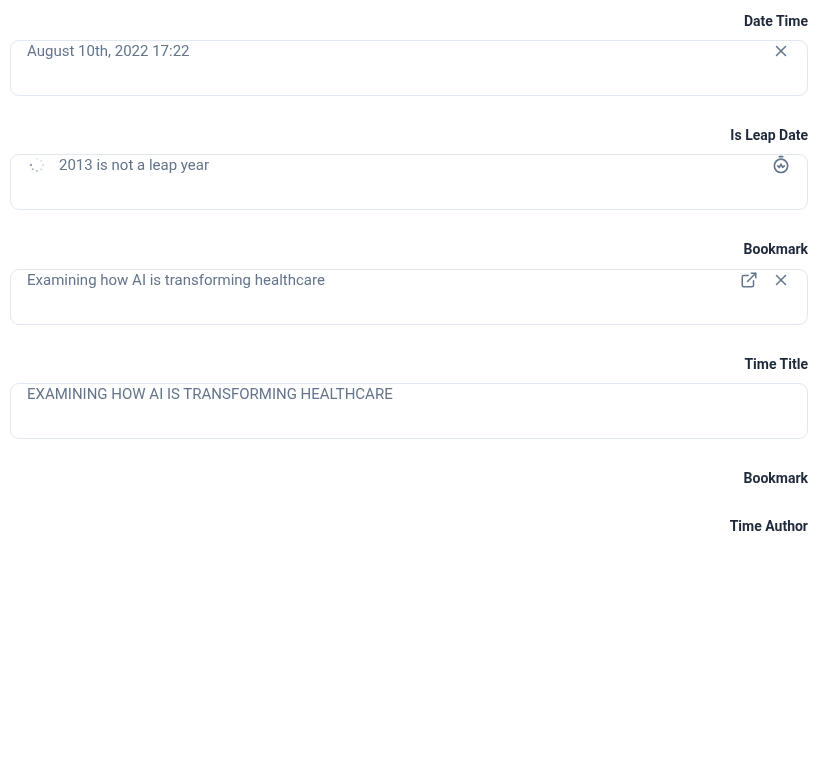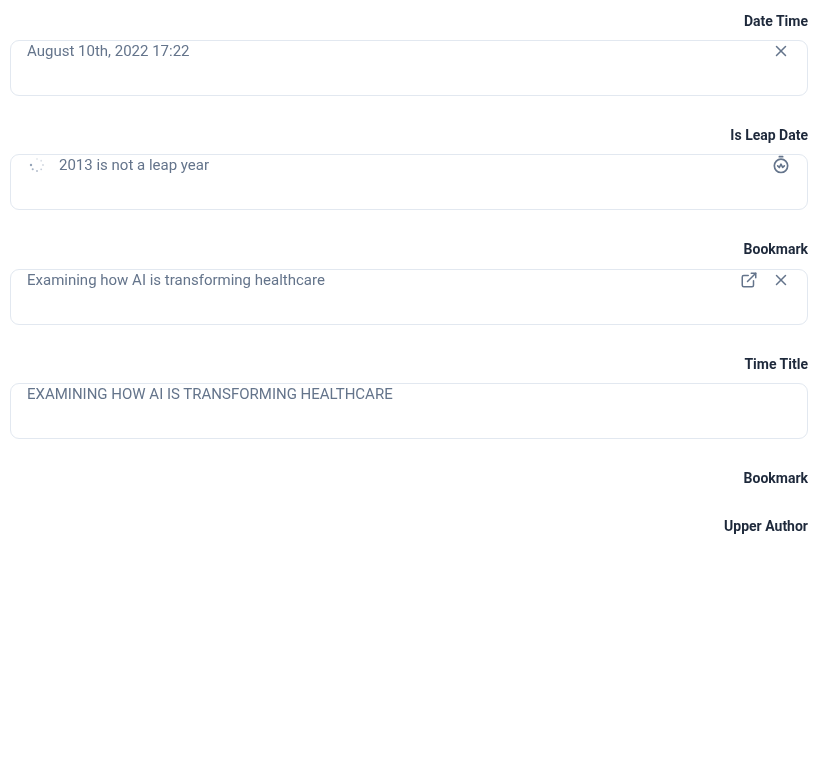--- a/index.html
+++ b/index.html
@@ -132,14 +132,14 @@
   <div class="box">
     <span class="value">EXAMINING HOW AI IS TRANSFORMING HEALTHCARE</span>
   </div>
 </div>
 
 <div class="field">
   <label class="label">Bookmark</label>
 </div>
 
 <div class="field">
-  <label class="label">Upper Author</label>
+  <label class="label">Time Author</label>
 </div>
 
 </body></html>

